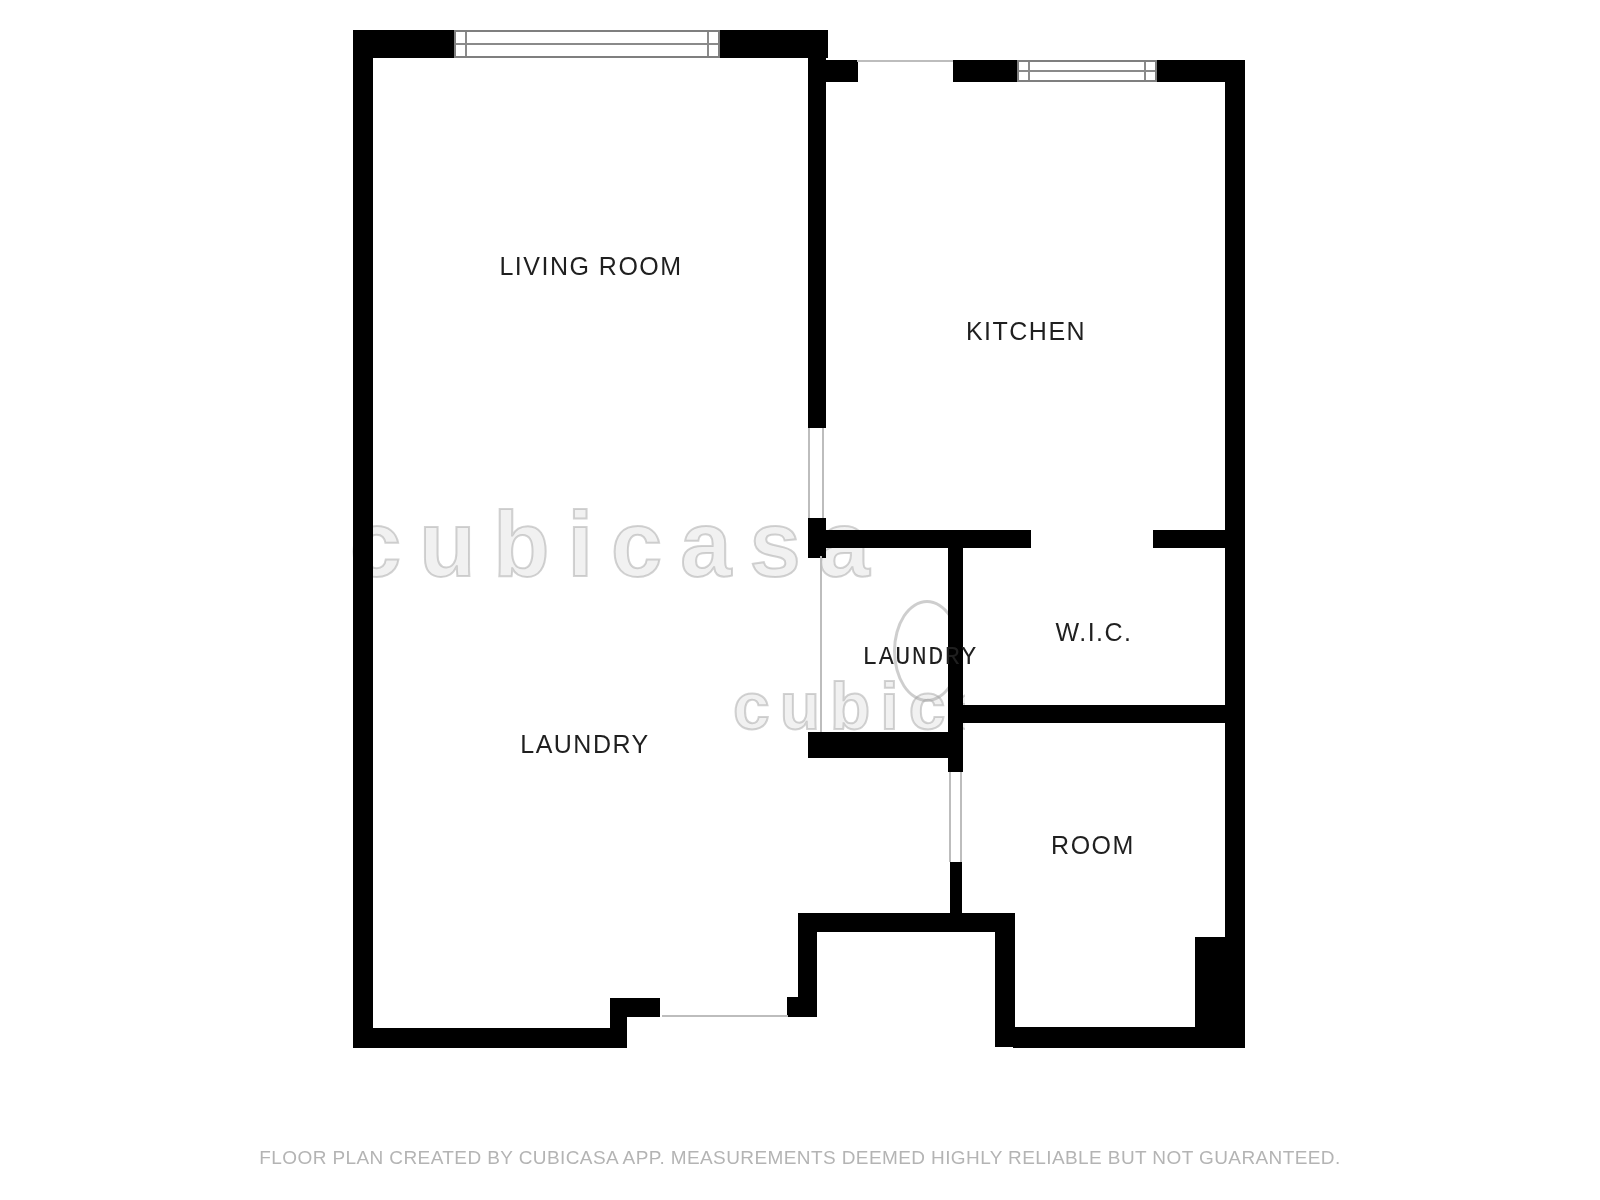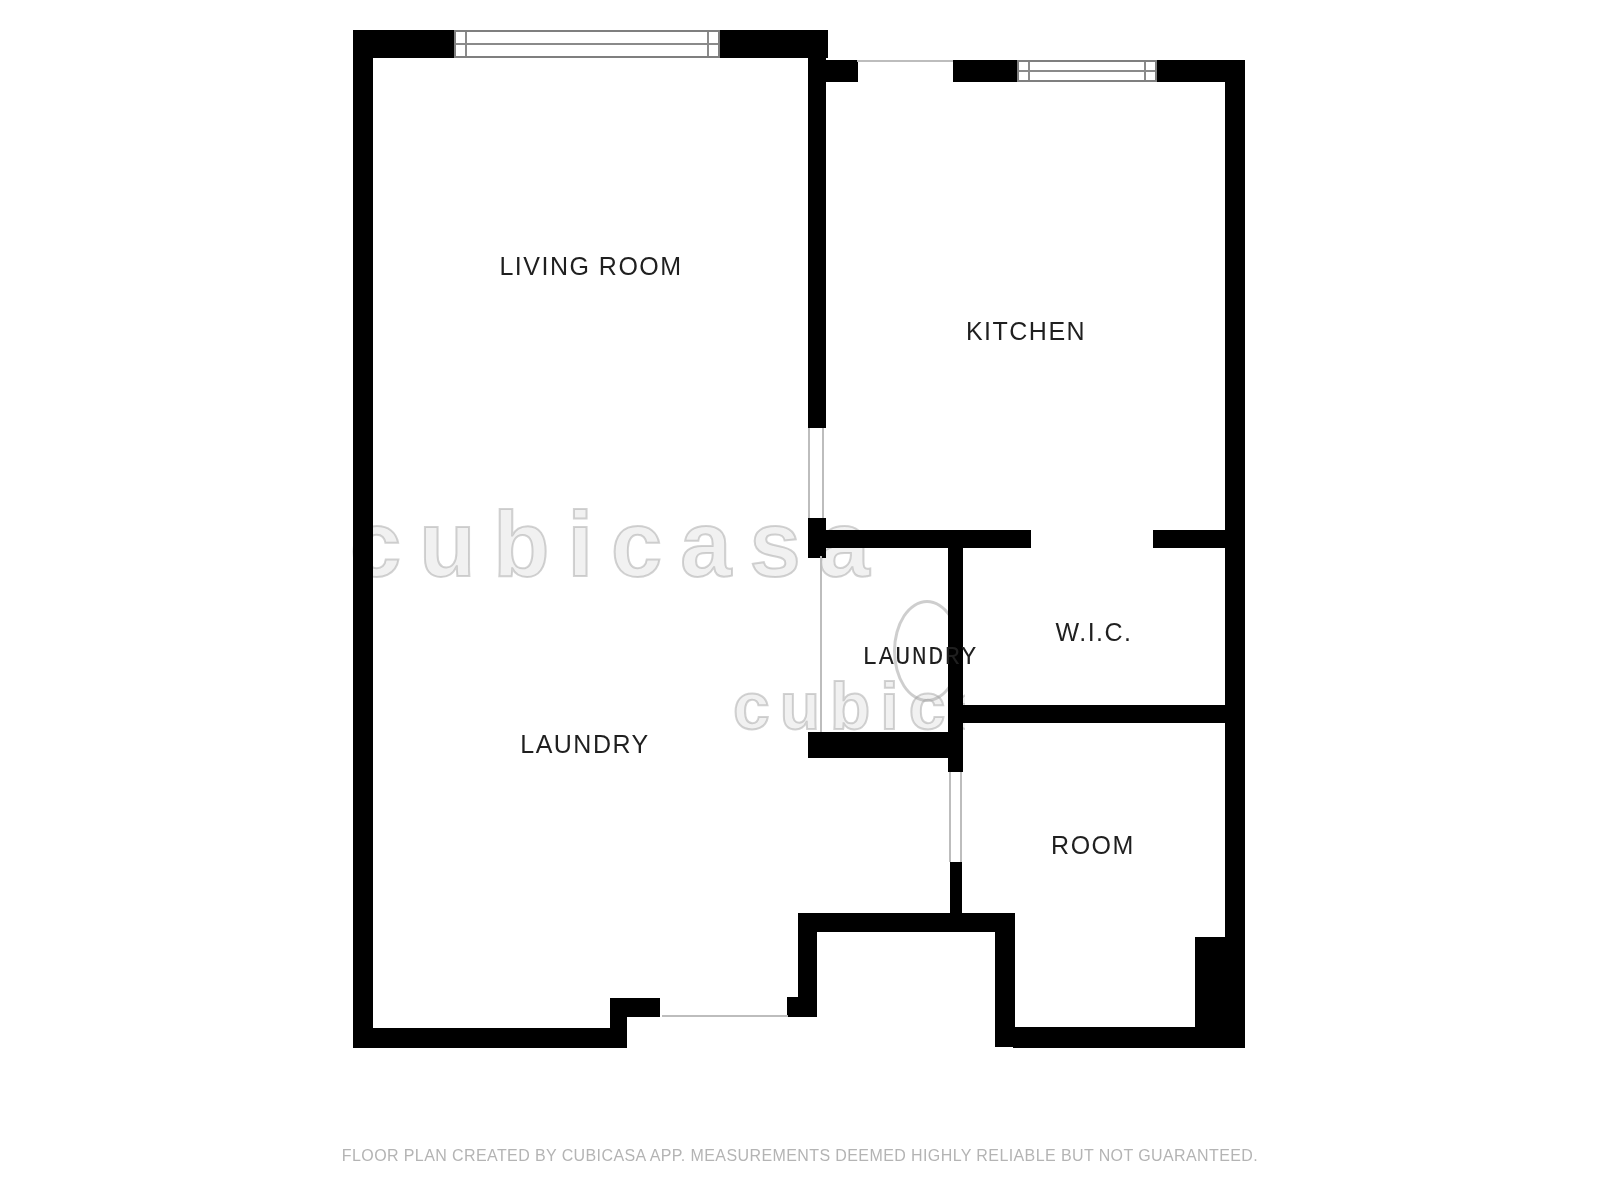--- a/index.html
+++ b/index.html
@@ -13,21 +13,21 @@
   .win .post-r{position:absolute;right:9px;top:0;bottom:0;width:2px;background:#8a8a8a;}
   .room-label{position:absolute;transform:translate(-50%,-50%);color:#1f1f1f;
           font-size:25px;letter-spacing:1.5px;white-space:nowrap;}
   .wm{position:absolute;font-weight:bold;color:rgba(158,158,158,0.14);
       -webkit-text-stroke:2px rgba(158,158,158,0.45);white-space:nowrap;}
   .wm1{left:350px;top:492px;font-size:92px;letter-spacing:18px;}
   .wm2{left:733px;top:668px;font-size:66px;letter-spacing:10px;width:232px;overflow:hidden;}
   .wm-ring{position:absolute;left:893px;top:600px;width:62px;height:96px;
       border:3px solid rgba(158,158,158,0.5);border-radius:50%;}
   .footer{position:absolute;left:0;top:1147px;width:1600px;text-align:center;
-      color:#b4b4b4;font-size:16px;letter-spacing:0.4px;}
+      color:#b4b4b4;font-size:19px;letter-spacing:0.4px;}
 </style>
 </head>
 <body>
 
 <div class="canvas">
 
   <div class="wm wm1">cubicasa</div>
   <div class="wm wm2">cubicasa</div>
   <div class="wm-ring"></div>
 

